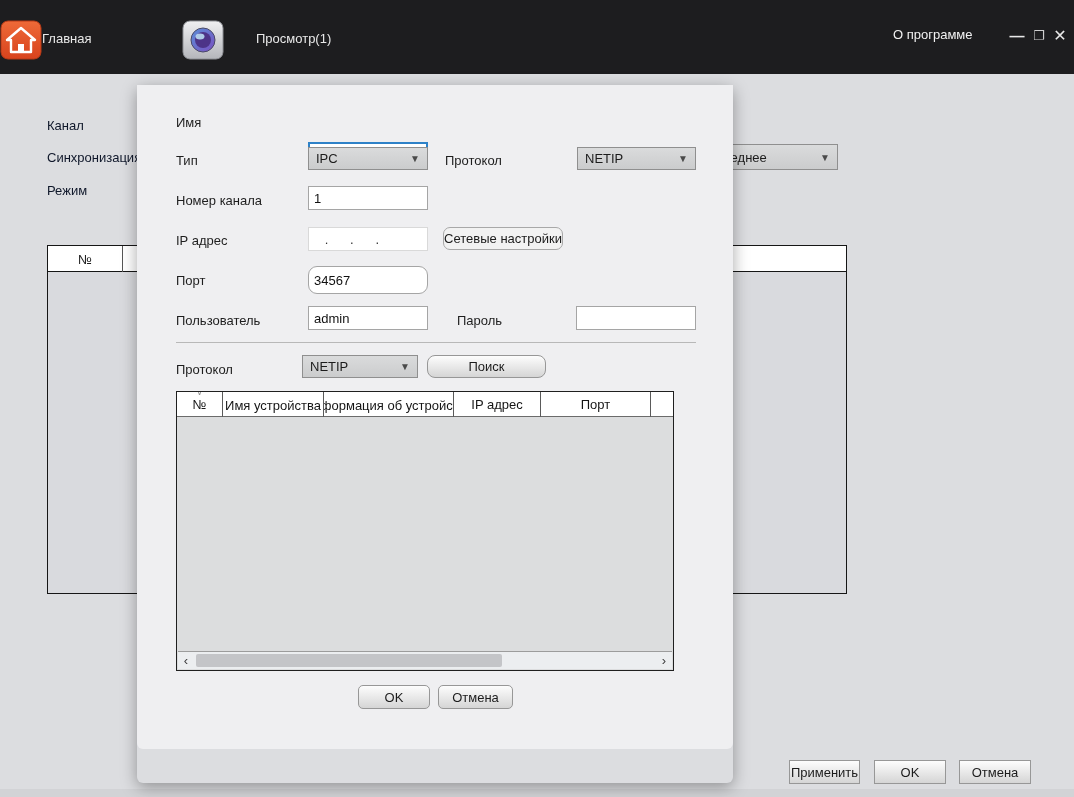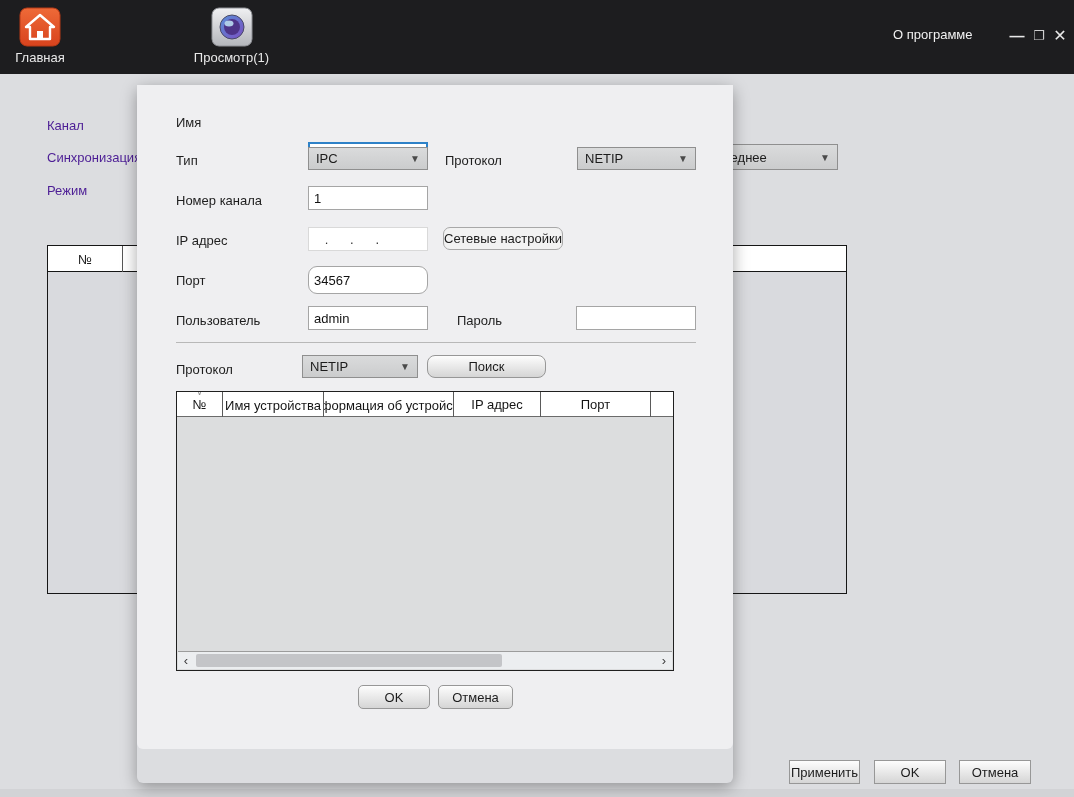--- a/index.html
+++ b/index.html
@@ -1,35 +1,35 @@
 <!DOCTYPE html>
 <html><head>
 <meta charset="utf-8">
 <style>
   * { margin:0; padding:0; box-sizing:border-box; }
   body { font-family:"Liberation Sans", sans-serif; background:#888; }
   .screen { position:relative; width:1074px; height:797px; background:#dcdde0; overflow:hidden; }
 
   
   .topbar { position:absolute; top:0; left:0; width:100%; height:74px; background:#1d1d1f; z-index:5; }
-  .tab { position:absolute; top:0; height:74px; display:flex; flex-direction:column; align-items:center; cursor:default; }
+  .tab { position:absolute; top:0; height:74px; display:flex; flex-direction:row; align-items:center; cursor:default; }
   .tab .icon-slot { margin-top:6px; height:42px; display:flex; align-items:center; justify-content:center; }
   .tab .tab-label { font-size:13px; color:#e9e9e9; margin-top:2px; }
   .tab-home { left:0; width:80px; }
   .tab-config { left:80px; width:102px; background:#3f8fd9; }
   .tab-config .tab-label { color:#d8e9f8; }
-  .tab-view { left:182px; width:99px; }
+  .tab-view { left:182px; width:99px;gap:32px; }
   .about { position:absolute; top:27px; left:893px; font-size:13px; color:#f2f2f2; }
   .winctl { position:absolute; top:24px; height:22px; display:flex; align-items:center; justify-content:center; color:#e8e8e8; font-size:15px; cursor:default; }
   .wc-min { left:1007px; width:20px; font-weight:bold; }
   .wc-max { left:1029px; width:20px; font-size:13px; color:#cfcfcf; }
   .wc-close { left:1049px; width:22px; font-size:16px; }
 
   
-  .bg-label { position:absolute; font-size:13px; color:#4c1d95; }
+  .bg-label { position:absolute; font-size:13px; color:#0f172a; }
   .lbl-channel { left:47px; top:118px; }
   .lbl-sync { left:47px; top:150px; }
   .lbl-mode { left:47px; top:183px; }
 
   .bg-table { position:absolute; left:47px; top:245px; width:800px; height:349px; border:1px solid #161616; background:#d9dade; }
   .bg-table .bg-head { height:26px; background:#ffffff; border-bottom:1px solid #161616; position:relative; }
   .bg-table .bg-col-no { position:absolute; left:0; top:0; width:75px; height:26px; display:flex; align-items:center; justify-content:center; font-size:13px; color:#1c1c1c; border-right:1px solid #555; }
 
   .dd { background:linear-gradient(#dadbdc,#cbcccd); border:1px solid #8f8f8f; display:flex; align-items:center; justify-content:space-between; padding:0 7px; font-size:13px; color:#1c1c1c; cursor:default; }
   .dd .arr { font-size:10px; color:#4a4a4a; }

